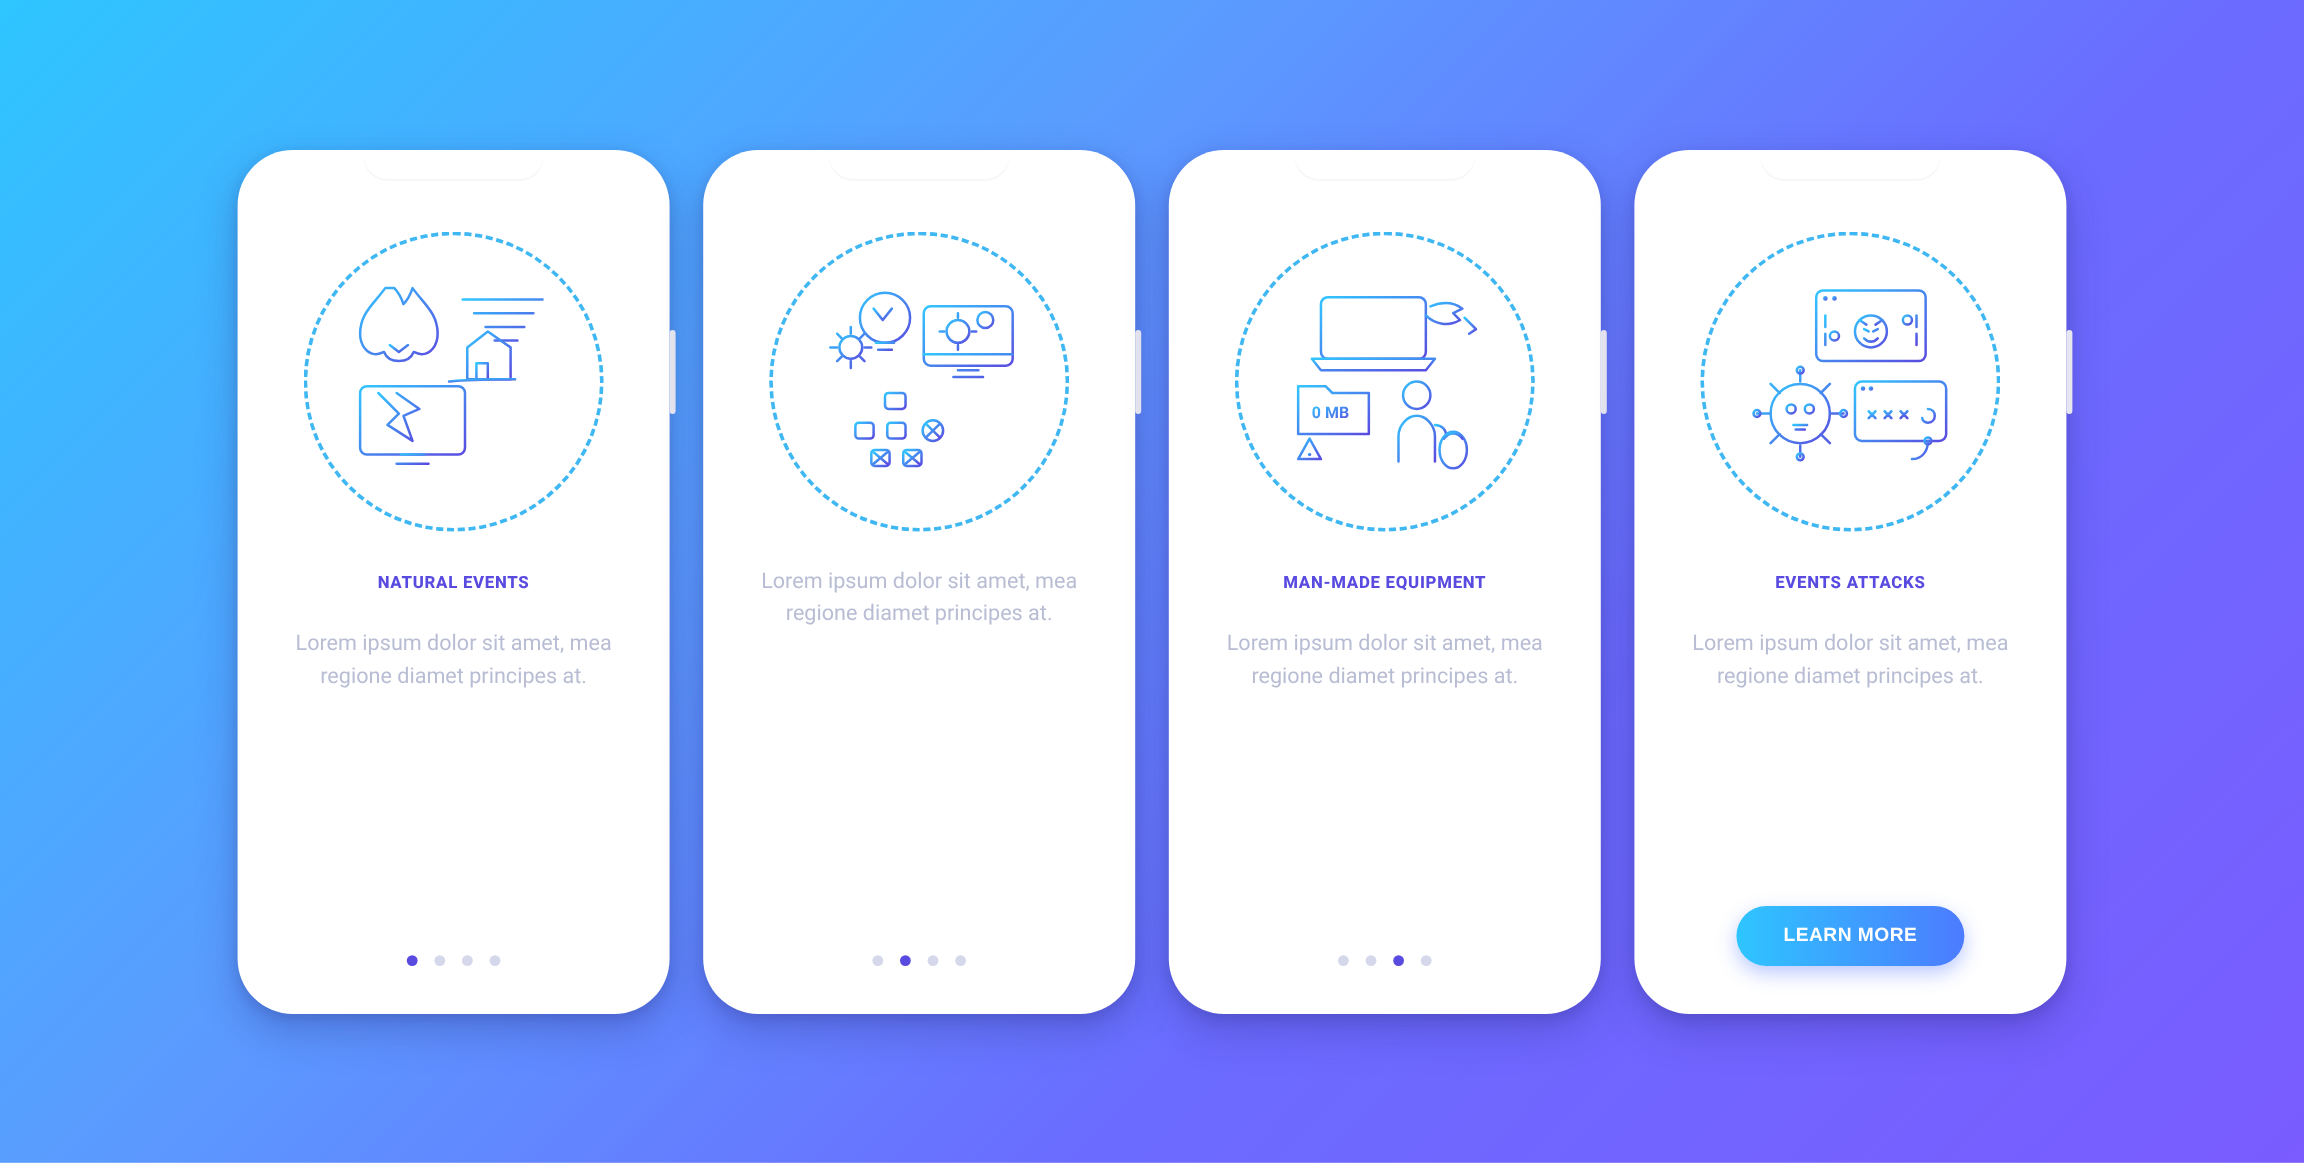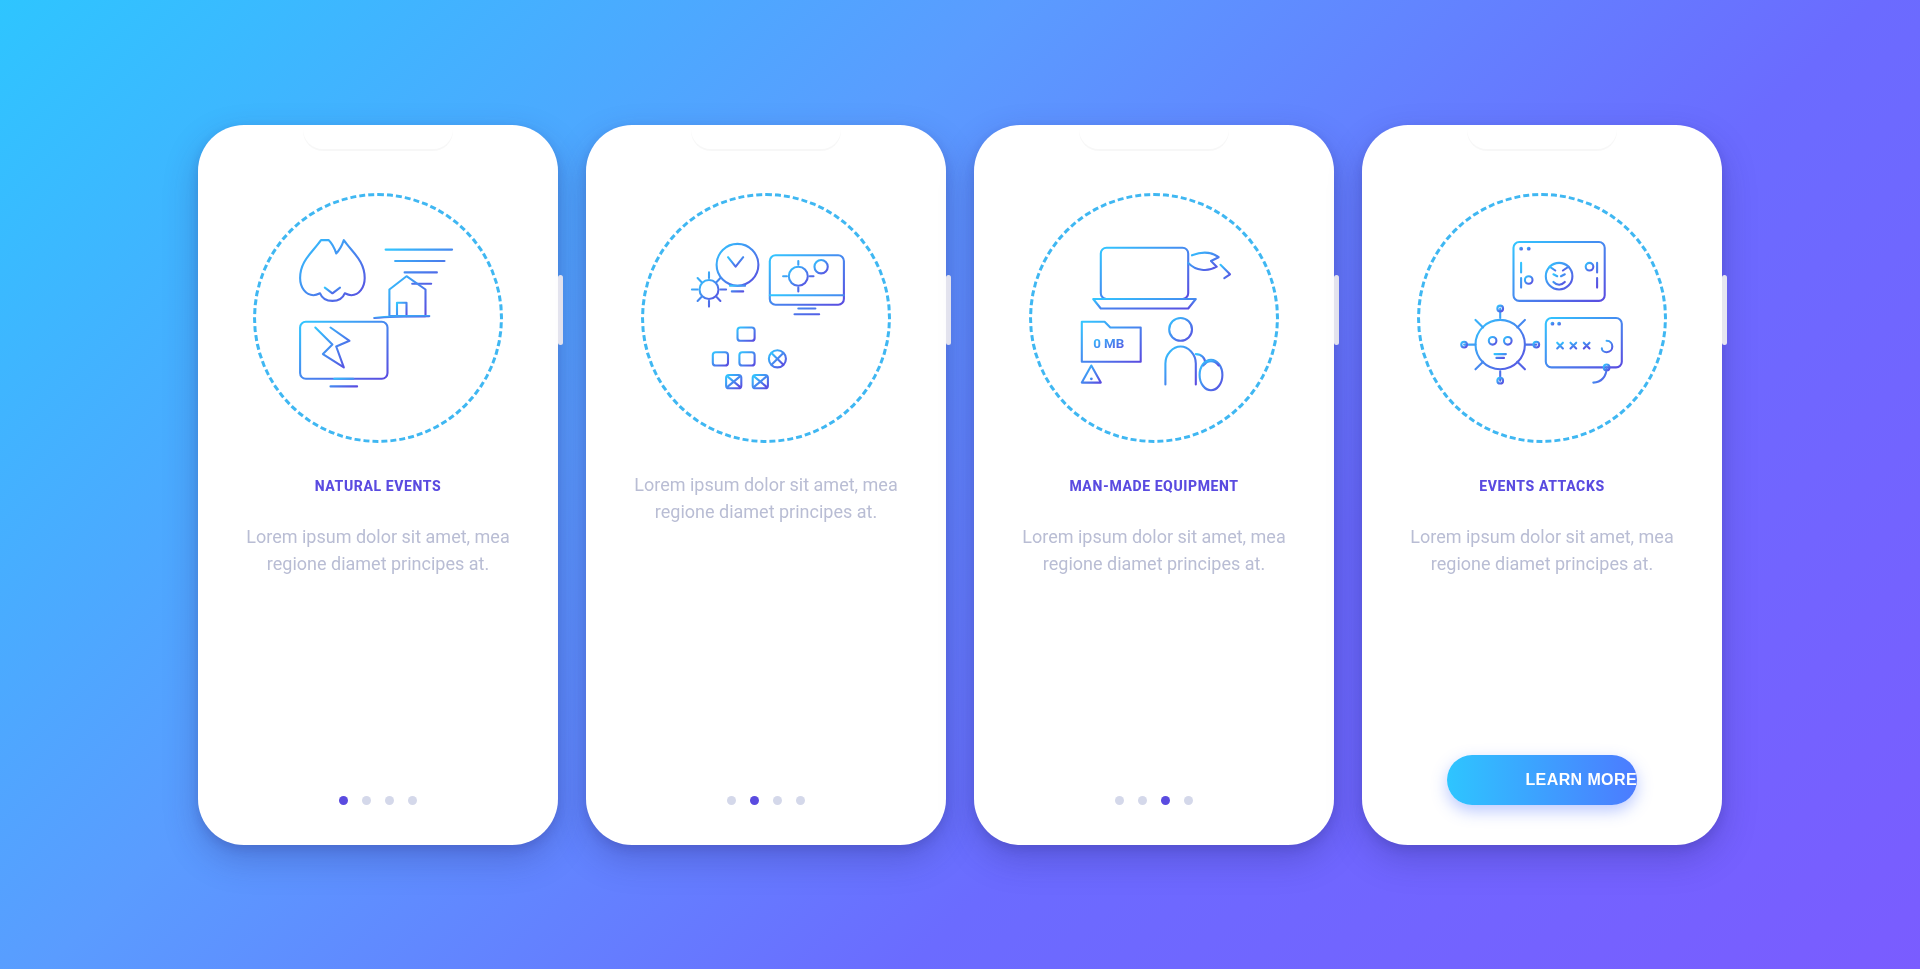--- a/index.html
+++ b/index.html
@@ -54,21 +54,20 @@
   .dots{margin-top:auto;display:flex;gap:14px;align-items:center;}
   .dot{width:9px;height:9px;border-radius:50%;background:#d4d8ea;}
   .dot.active{background:#5a4be0;}
 
   .learn-more{
     margin-top:auto;
     width:190px;height:50px;border:none;border-radius:26px;cursor:pointer;
     background:linear-gradient(90deg,#2ec5ff,#4c7bff);
     color:#fff;font-size:16px;font-weight:600;letter-spacing:.4px;
     box-shadow:0 6px 16px rgba(60,100,255,.35);
-    text-align:right;
   }
 
   
   .stroke-grad{stroke:url(#grad);stroke-width:2.2;fill:none;stroke-linecap:round;stroke-linejoin:round;}
 </style>
 </head>
 <body>
 
 <svg width="0" height="0" style="position:absolute">
   <defs>

